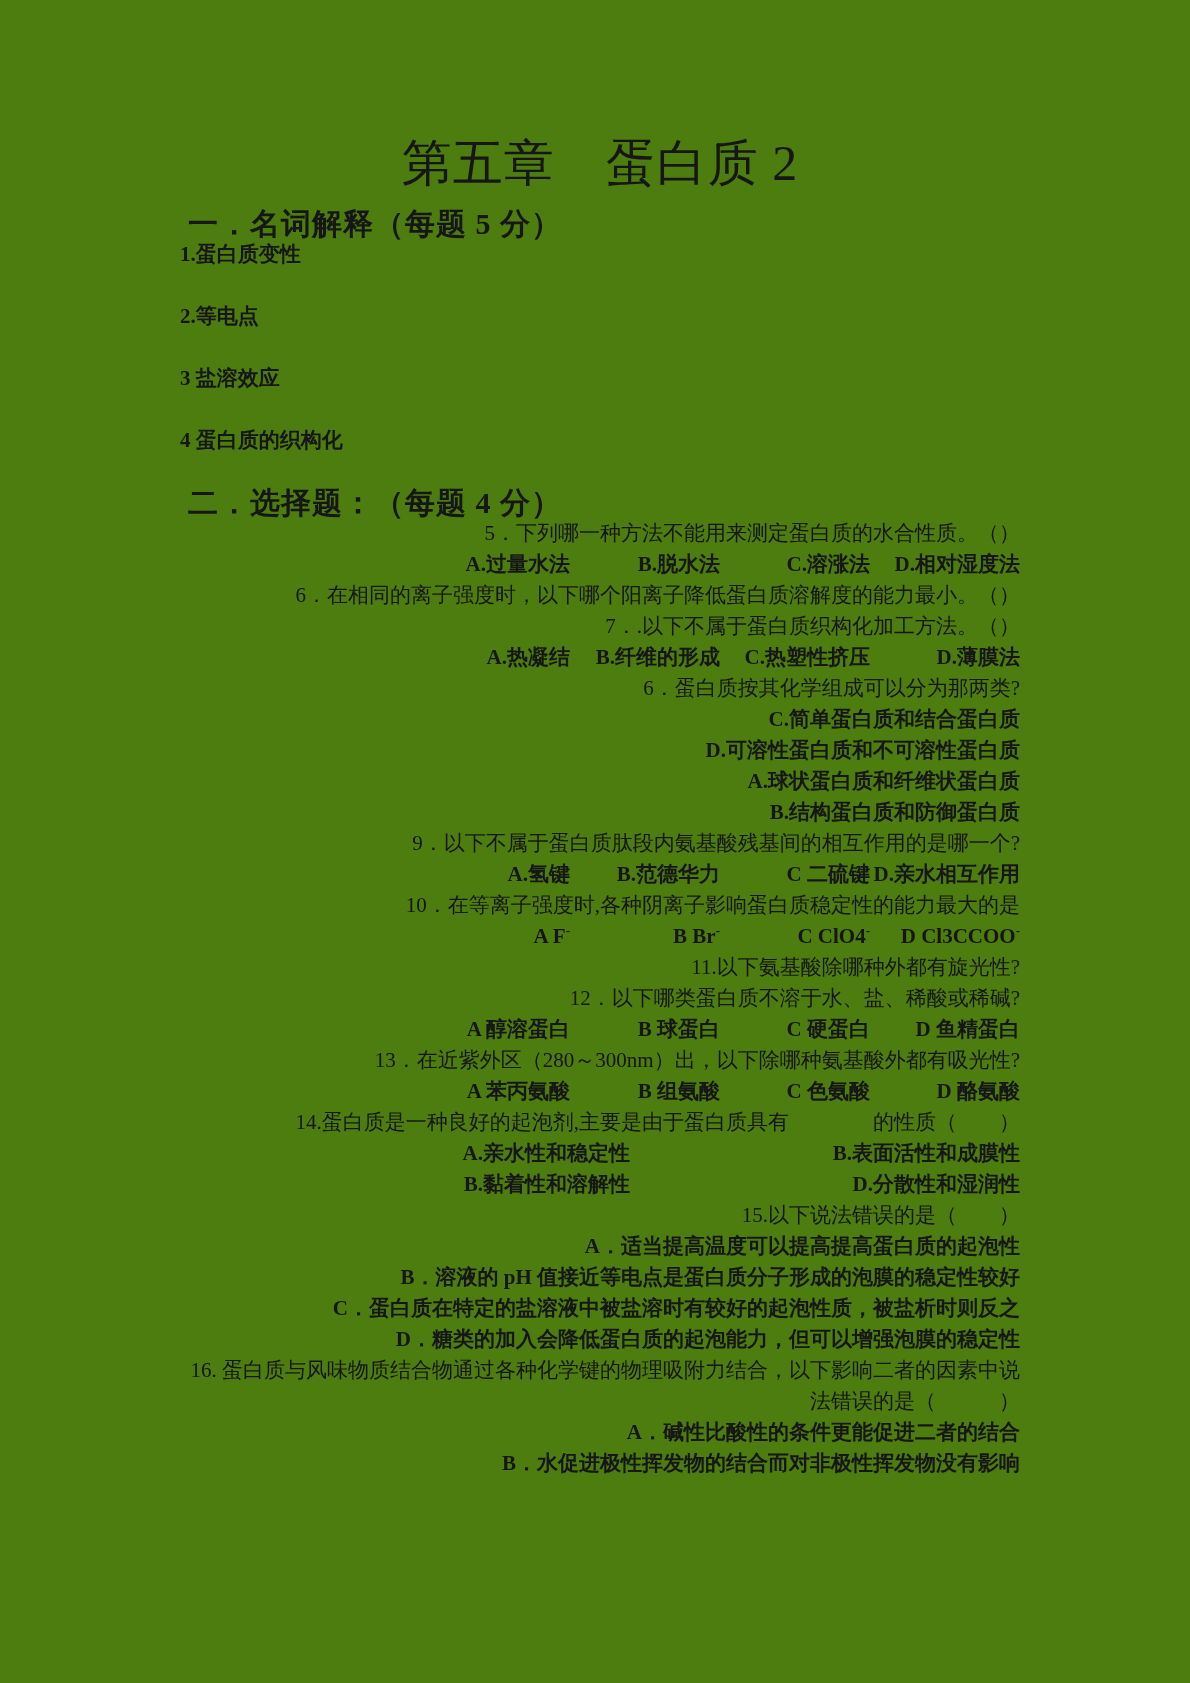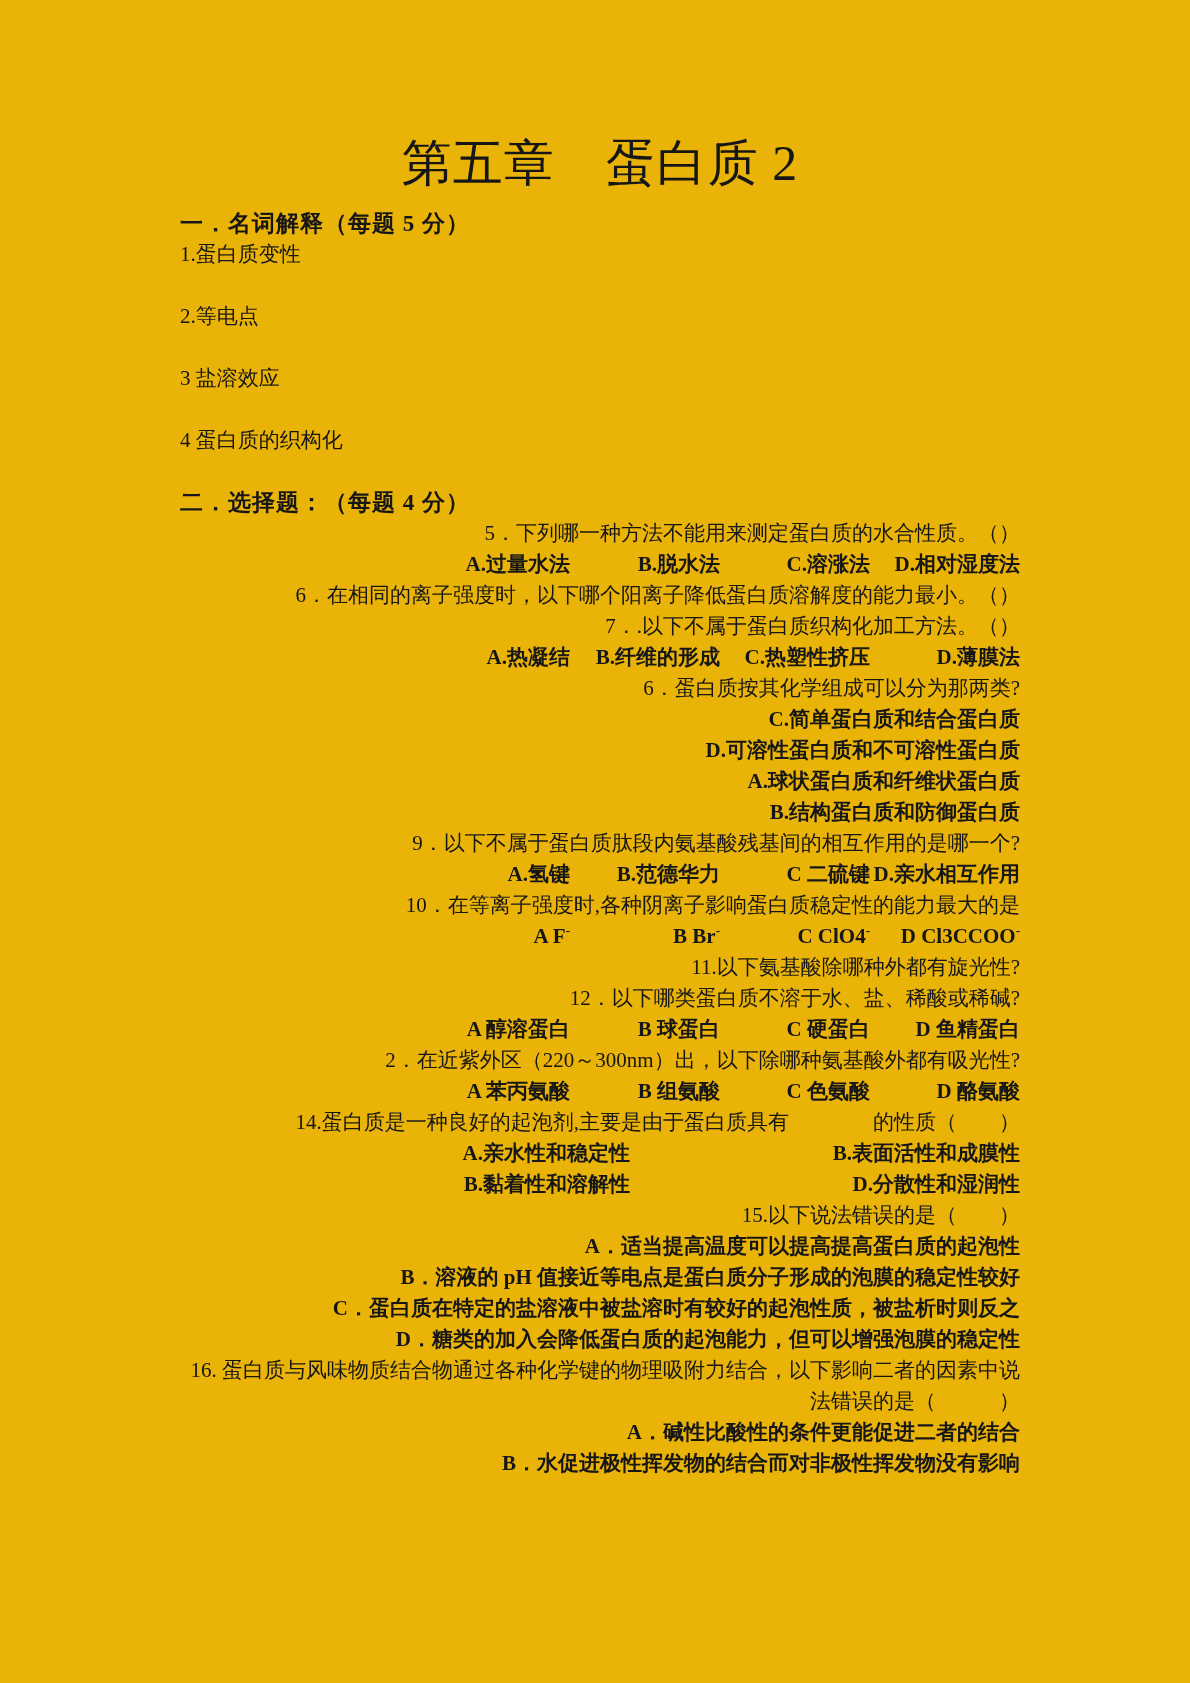--- a/index.html
+++ b/index.html
@@ -12,46 +12,48 @@
     height: 1683px;
     color: #161616;
     font-family: "Liberation Serif", "DejaVu Serif", serif;
   }
   .page {
     box-sizing: border-box;
     width: 1190px;
     height: 1683px;
     padding: 132px 170px 40px 180px;
     overflow: hidden;
-    background: #eab308;
+    background: #4d7c0f;
   }
   .doc-title {
     font-size: 50px;
     line-height: 62px;
     font-weight: 400;
     text-align: center;
     letter-spacing: 1px;
     margin: 0 0 14px 0;
     white-space: pre-wrap;
   }
   .sec-heading {
-    font-size: 23px;
+    font-size: 30px;
     font-weight: 700;
     line-height: 31px;
     letter-spacing: 1px;
     white-space: pre-wrap;
+    margin-left: 8px;
   }
   .choice-heading {
     margin-top: 31px;
   }
   .term-item {
     font-size: 21px;
     line-height: 31px;
     margin-bottom: 31px;
     white-space: pre-wrap;
+    font-weight: bold;
   }
   .question { margin: 0; text-align: right; }
   .stem-line {
     font-size: 21px;
     line-height: 31px;
     white-space: pre-wrap;
   }
   .opt-row {
     font-size: 21px;
     line-height: 31px;
@@ -113,21 +115,21 @@
         <div class="opt-row row4"><span class="opt"><span>A F</span><sup>-</sup></span><span class="opt"><span>B Br</span><sup>-</sup></span><span class="opt"><span>C ClO4</span><sup>-</sup></span><span class="opt"><span>D Cl3CCOO</span><sup>-</sup></span></div>
       </div>
       <div class="question">
         <div class="stem-line">11.以下氨基酸除哪种外都有旋光性?</div>
       </div>
       <div class="question">
         <div class="stem-line">12．以下哪类蛋白质不溶于水、盐、稀酸或稀碱?</div>
         <div class="opt-row row4"><span class="opt"><span>A 醇溶蛋白</span></span><span class="opt"><span>B 球蛋白</span></span><span class="opt"><span>C 硬蛋白</span></span><span class="opt"><span>D 鱼精蛋白</span></span></div>
       </div>
       <div class="question">
-        <div class="stem-line">2．在近紫外区（220～300nm）出，以下除哪种氨基酸外都有吸光性?</div>
+        <div class="stem-line">13．在近紫外区（280～300nm）出，以下除哪种氨基酸外都有吸光性?</div>
         <div class="opt-row row4"><span class="opt"><span>A 苯丙氨酸</span></span><span class="opt"><span>B 组氨酸</span></span><span class="opt"><span>C 色氨酸</span></span><span class="opt"><span>D 酪氨酸</span></span></div>
       </div>
       <div class="question">
         <div class="stem-line">14.蛋白质是一种良好的起泡剂,主要是由于蛋白质具有　　　　的性质（　　）</div>
         <div class="opt-row two"><span class="opt"><span>A.亲水性和稳定性</span></span><span class="opt"><span>B.表面活性和成膜性</span></span></div>
         <div class="opt-row two"><span class="opt"><span>B.黏着性和溶解性</span></span><span class="opt"><span>D.分散性和湿润性</span></span></div>
       </div>
       <div class="question">
         <div class="stem-line">15.以下说法错误的是（　　）</div>
         <div class="opt-row one"><span class="opt"><span>A．适当提高温度可以提高提高蛋白质的起泡性</span></span></div>

